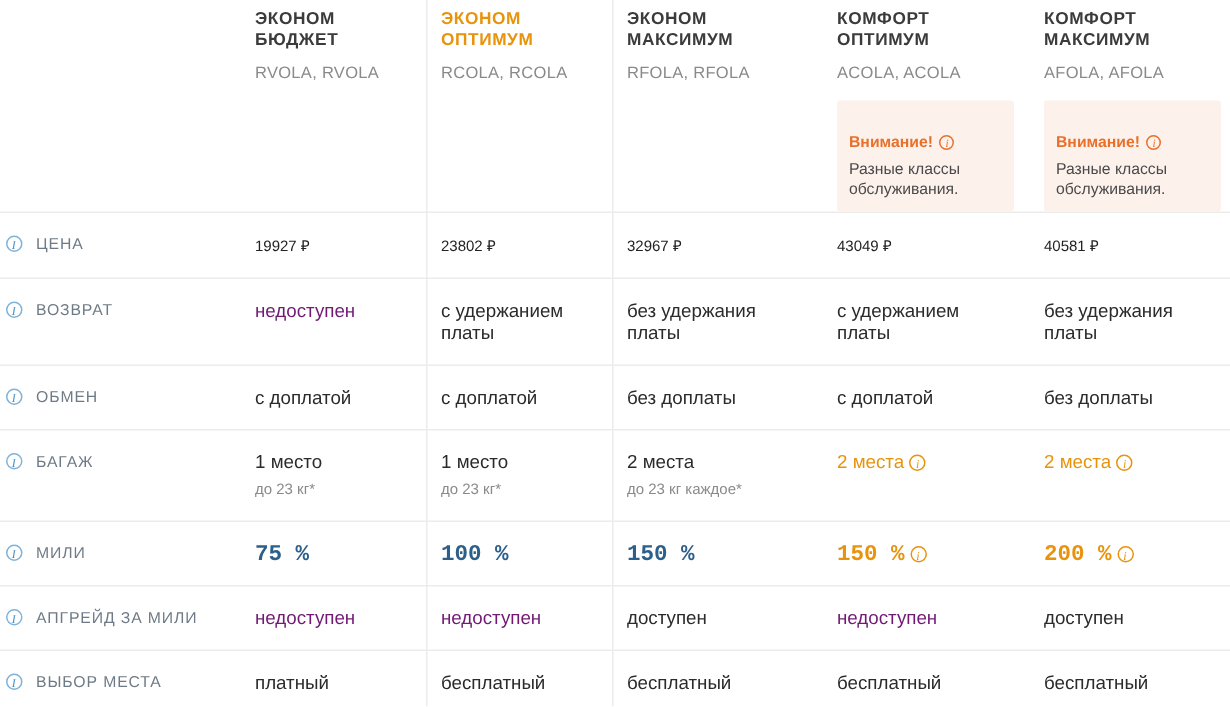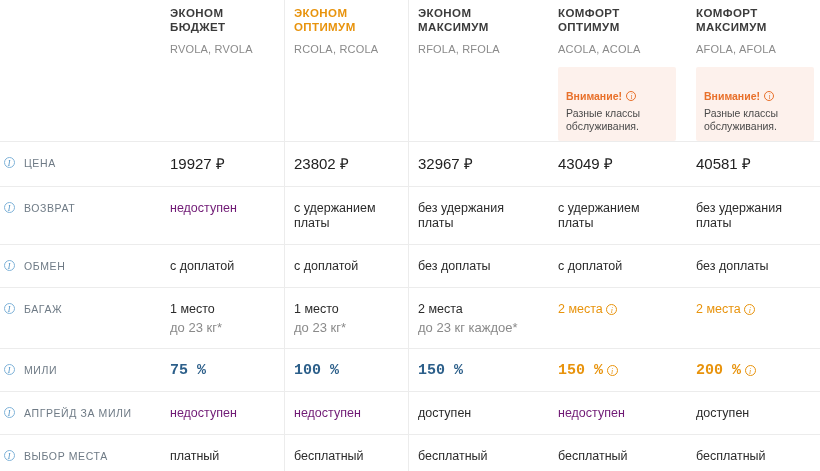--- a/index.html
+++ b/index.html
@@ -108,32 +108,32 @@
     text-transform: uppercase;
     position: relative;
     white-space: nowrap;
   }
   .cell.label .i-circle {
     position: absolute;
     left: 4px;
     top: 15px;
   }
   .price {
-    font-size: 15px;
+    font-size: 10px;
     color: #222;
   }
   .muted {
     color: #701a75;
   }
   .amber-txt {
     color: #e8930c;
   }
   .sub {
     display: block;
-    font-size: 13px;
+    font-size: 10px;
     color: #8a8a8a;
     margin-top: 3px;
   }
   .big {
     font-size: 15px;
     font-weight: bold;
     font-family: Liberation Mono, monospace;
   }
   .big.blue { color: #2c5f8a; }
   .big.amber { color: #e8930c; }

